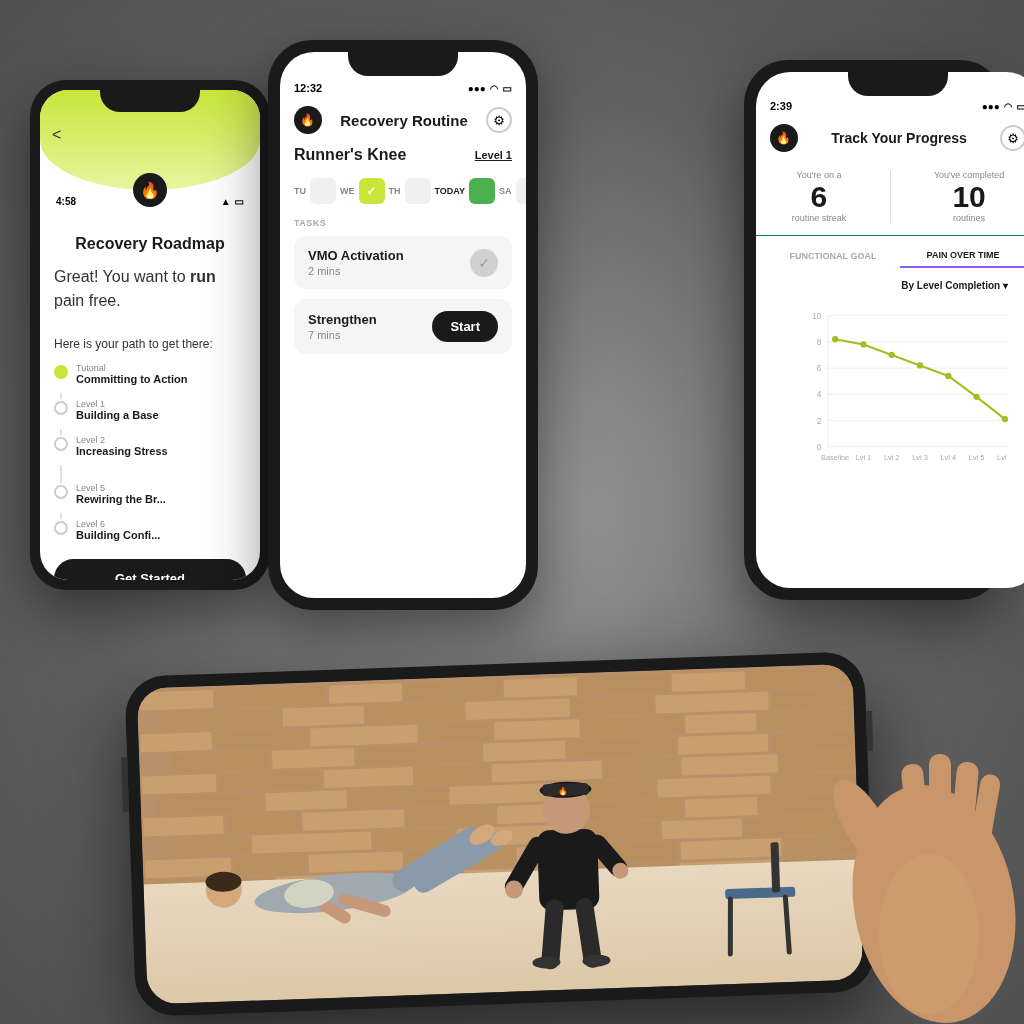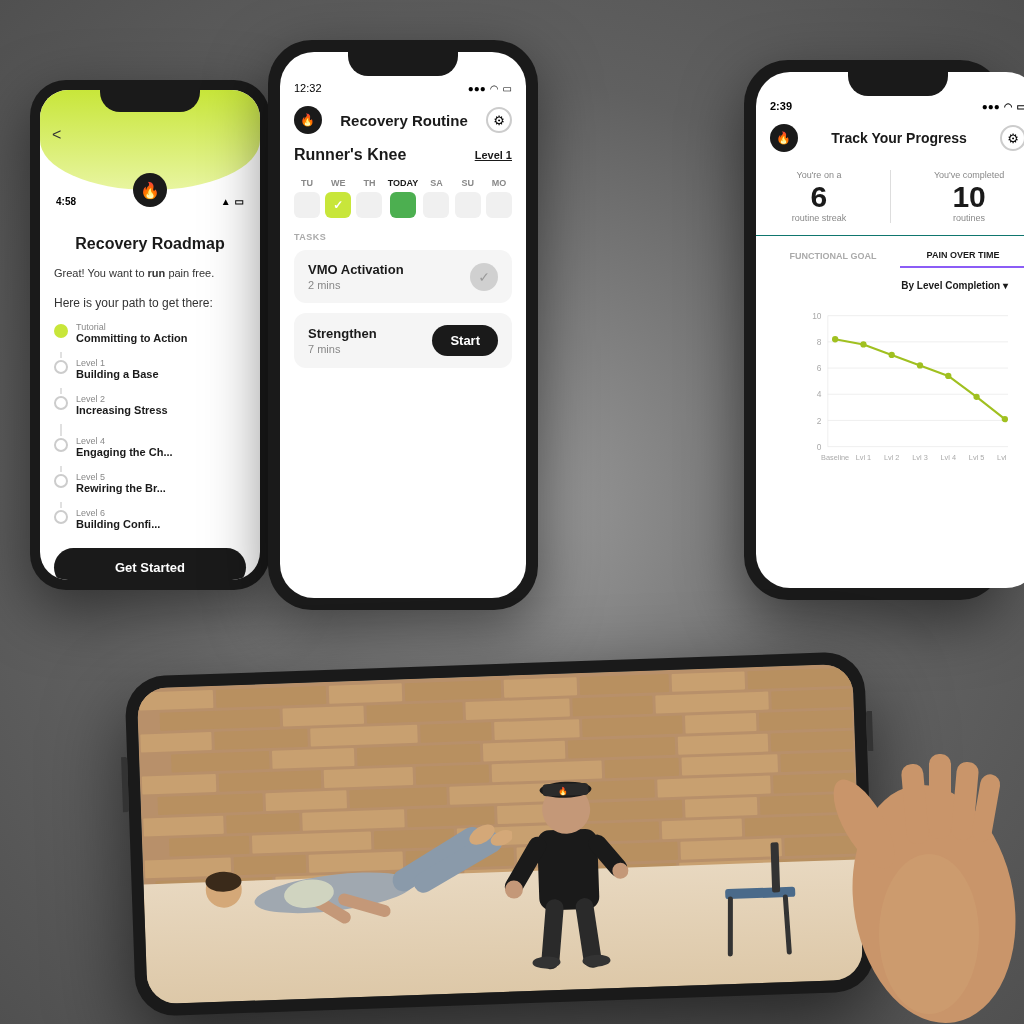--- a/index.html
+++ b/index.html
@@ -116,23 +116,23 @@
 
     .roadmap-title {
       font-size: 16px;
       font-weight: 600;
       text-align: center;
       color: #1a1a1a;
       margin-bottom: 12px;
     }
 
     .roadmap-subtitle {
-      font-size: 11px;
+      font-size: 16px;
       color: #333;
-      margin-bottom: 14px;
+      margin-bottom: 24px;
       line-height: 1.5;
     }
 
     .roadmap-subtitle strong {
       font-weight: 700;
     }
 
     .path-label {
       font-size: 12px;
       color: #333;
@@ -217,21 +217,21 @@
       height: 24px;
       top: 0;
     }
 
     .middle-status {
       display: flex;
       justify-content: space-between;
       align-items: center;
       padding: 30px 14px 6px;
       font-size: 11px;
-      font-weight: 400;
+      font-weight: 700;
     }
 
     .middle-header {
       display: flex;
       align-items: center;
       justify-content: space-between;
       padding: 6px 14px;
     }
 
     .middle-header-logo {
@@ -285,21 +285,20 @@
 
     .days-row {
       display: flex;
       justify-content: space-between;
       padding: 8px 14px;
       gap: 4px;
     }
 
     .day-col {
       display: flex;
-      flex-direction: column;
       align-items: center;
       gap: 4px;
     }
 
     .day-label {
       font-size: 9px;
       color: #888;
       font-weight: 600;
     }
 
@@ -635,27 +634,20 @@
       <div class="roadmap-connector"></div>
       <div class="roadmap-item">
         <div class="roadmap-dot"></div>
         <div class="roadmap-item-text">
           <span class="roadmap-level-label">Level 2</span>
           <span class="roadmap-item-title">Increasing Stress</span>
         </div>
       </div>
       <div class="roadmap-connector"></div>
       <div class="roadmap-connector"></div>
-      <div class="roadmap-item">
-        <div class="roadmap-dot"></div>
-        <div class="roadmap-item-text">
-          <span class="roadmap-level-label">Level 4</span>
-          <span class="roadmap-item-title">Engaging the Ch...</span>
-        </div>
-      </div>
       <div class="roadmap-connector"></div>
       <div class="roadmap-item">
         <div class="roadmap-dot"></div>
         <div class="roadmap-item-text">
           <span class="roadmap-level-label">Level 5</span>
           <span class="roadmap-item-title">Rewiring the Br...</span>
         </div>
       </div>
       <div class="roadmap-connector"></div>
       <div class="roadmap-item">

